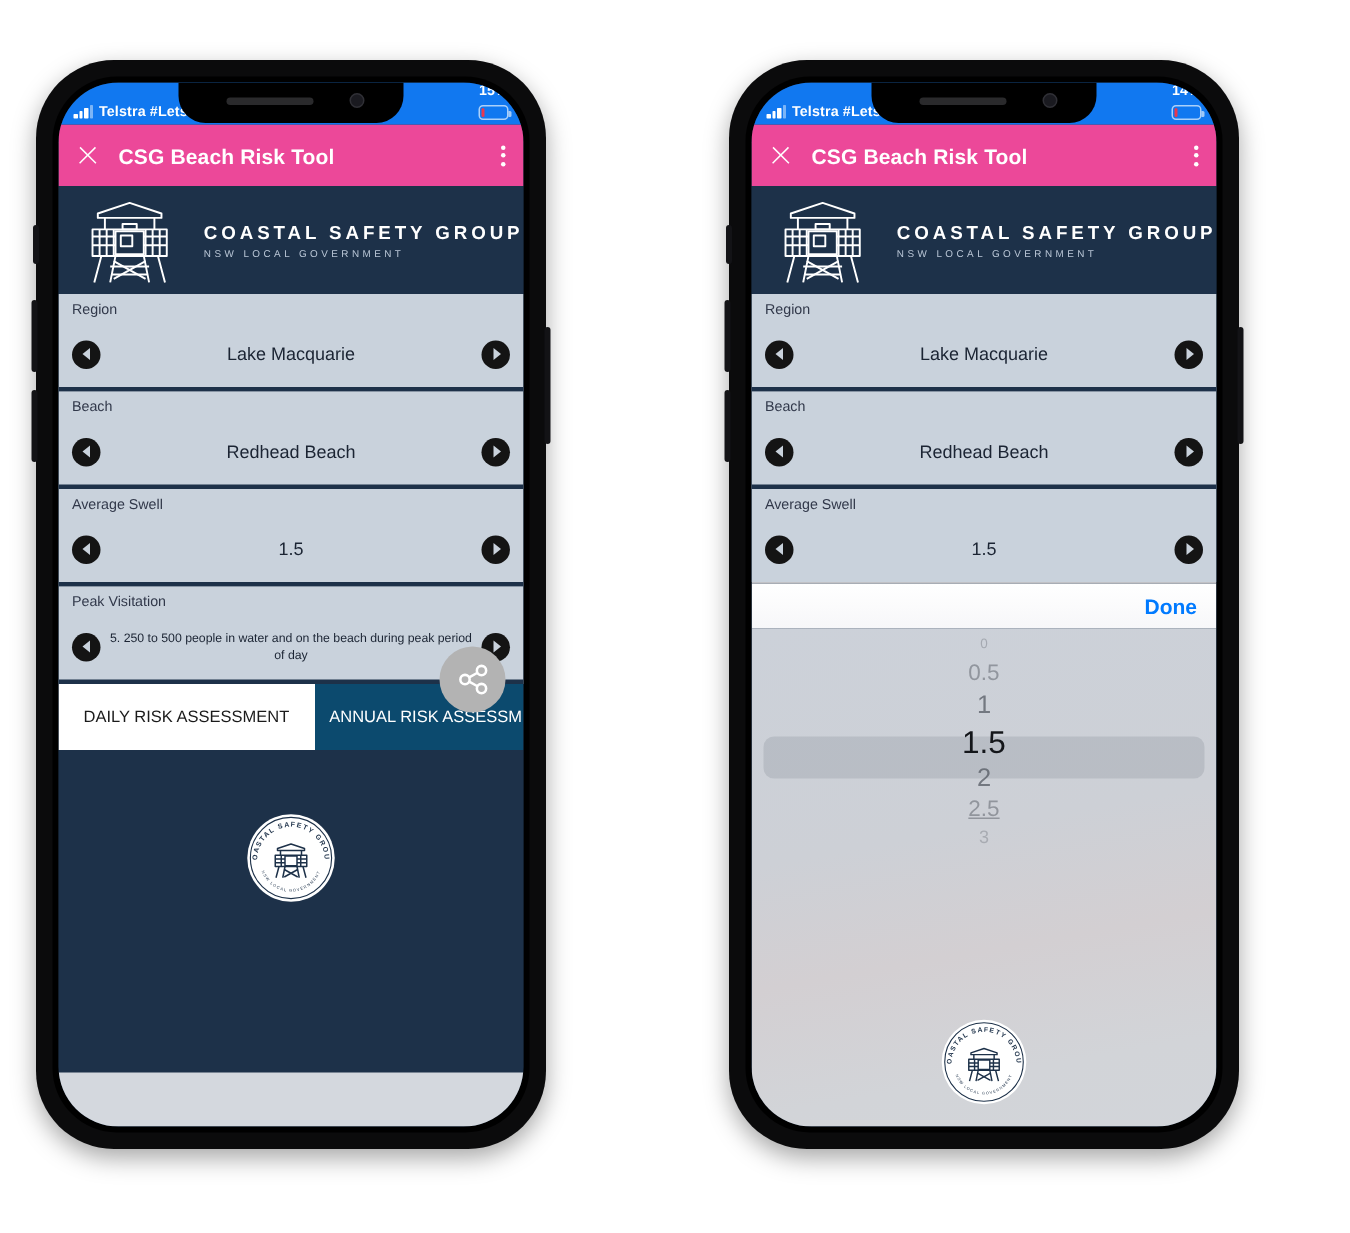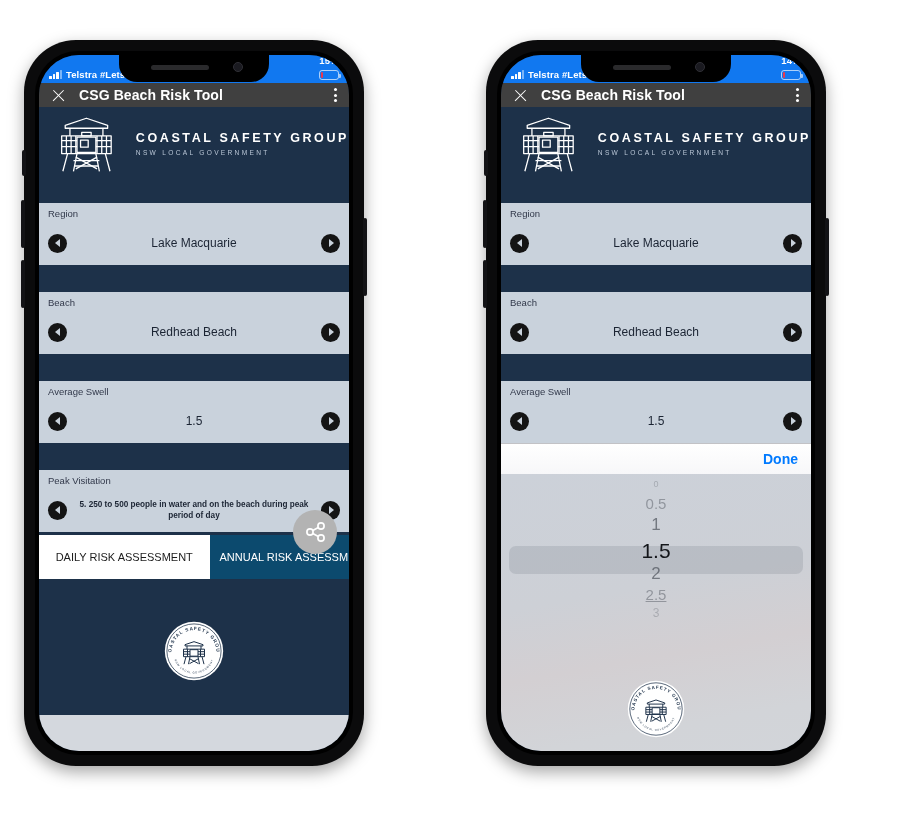--- a/index.html
+++ b/index.html
@@ -95,21 +95,21 @@
   }
   .batt::after {
     content:''; position: absolute; right: -3px; top: 3px;
     width: 1.6px; height: 4px; background: rgba(255,255,255,.6);
     border-radius: 0 1px 1px 0;
   }
   .batt b { display: block; height: 100%; background: #e8384f; border-radius: 1.5px; }
 
   
   .appbar {
-    height: 24px; background: #404040; color: #fff;
+    height: 41px; background: #ec4899; color: #fff;
     display: flex; align-items: center; padding: 0 12px;
   }
   .xicon { position: relative; width: 15px; height: 15px; flex: none; }
   .xicon i {
     position: absolute; left: 0; top: 7px; width: 15px; height: 1.4px;
     background: #fff; display: block;
   }
   .xicon i:first-child { transform: rotate(45deg); }
   .xicon i:last-child  { transform: rotate(-45deg); }
   .appbar-title {
@@ -129,21 +129,21 @@
   }
   .brand-text .l2 {
     color: #b9c6d6; font-size: 6.6px; letter-spacing: 2.3px; margin-top: 4px;
     white-space: nowrap;
   }
 
   
   .fields { background: #1d3149; }
   .field {
     background: #c9d2dc; border-bottom: 3px solid #1d3149;
-    padding: 4px 0 0 0; position: relative; margin-top: 24px;
+    padding: 4px 0 0 0; position: relative;
   }
   .field-label {
     font-size: 9.5px; color: #31384a; padding-left: 9px; line-height: 14px;
   }
   .field-row {
     display: flex; align-items: center; justify-content: space-between;
     padding: 0 9px; height: 44px;
   }
   .arrow {
     width: 19px; height: 19px; border-radius: 50%; background: #141414;
@@ -153,21 +153,21 @@
     content: ''; position: absolute; top: 50%; left: 50%;
     width: 0; height: 0;
     border-top: 4.5px solid transparent; border-bottom: 4.5px solid transparent;
   }
   .arrow.left::before  { border-right: 5.5px solid #c9d2dc; transform: translate(-60%,-50%); }
   .arrow.right::before { border-left: 5.5px solid #c9d2dc;  transform: translate(-40%,-50%); }
   .field-value {
     flex: 1; text-align: center; color: #1b2433;
     font-size: 12px; padding: 0 6px;
   }
-  .field-value.small { font-size: 8.2px; line-height: 11px; font-weight: bold; }
+  .field-value.small { font-size: 8.2px; line-height: 11px; font-weight: normal; }
 
   
   .fab {
     position: absolute; right: 12px; bottom: -22px;
     width: 44px; height: 44px; border-radius: 50%;
     background: #b3b3b3; z-index: 20;
     display: flex; align-items: center; justify-content: center;
   }
 
   

